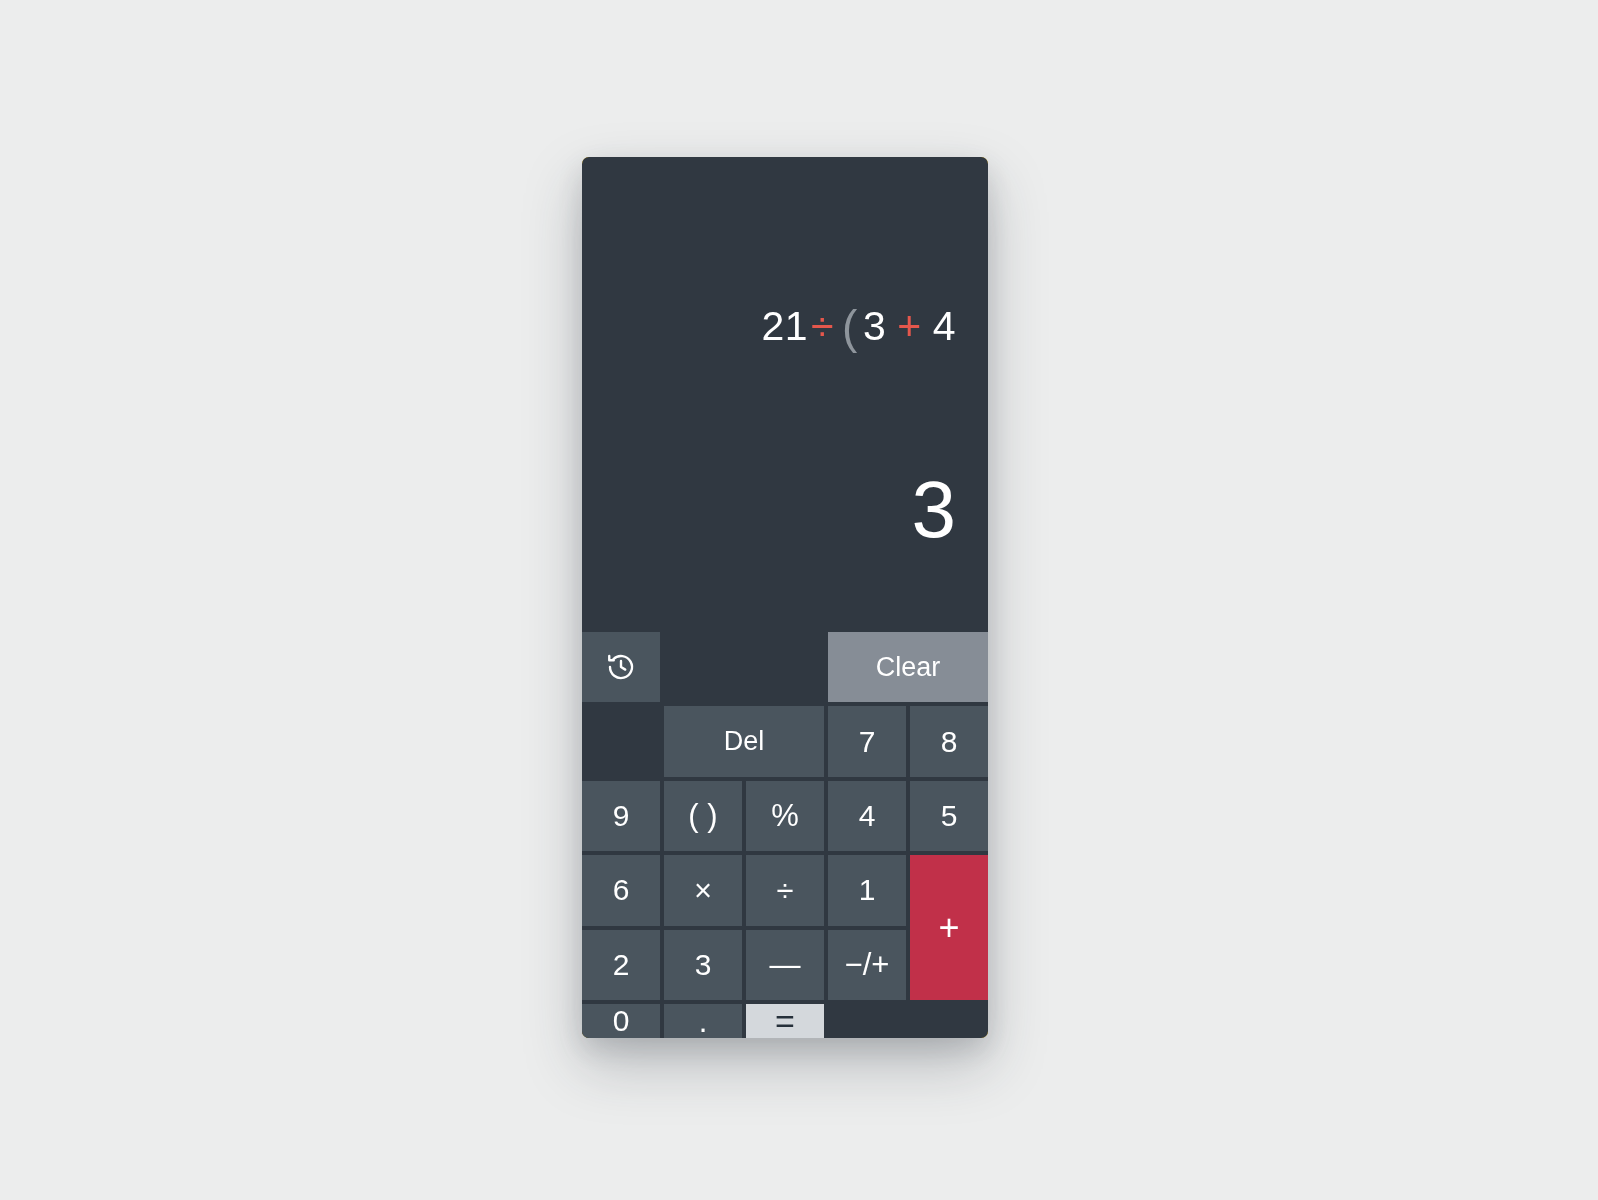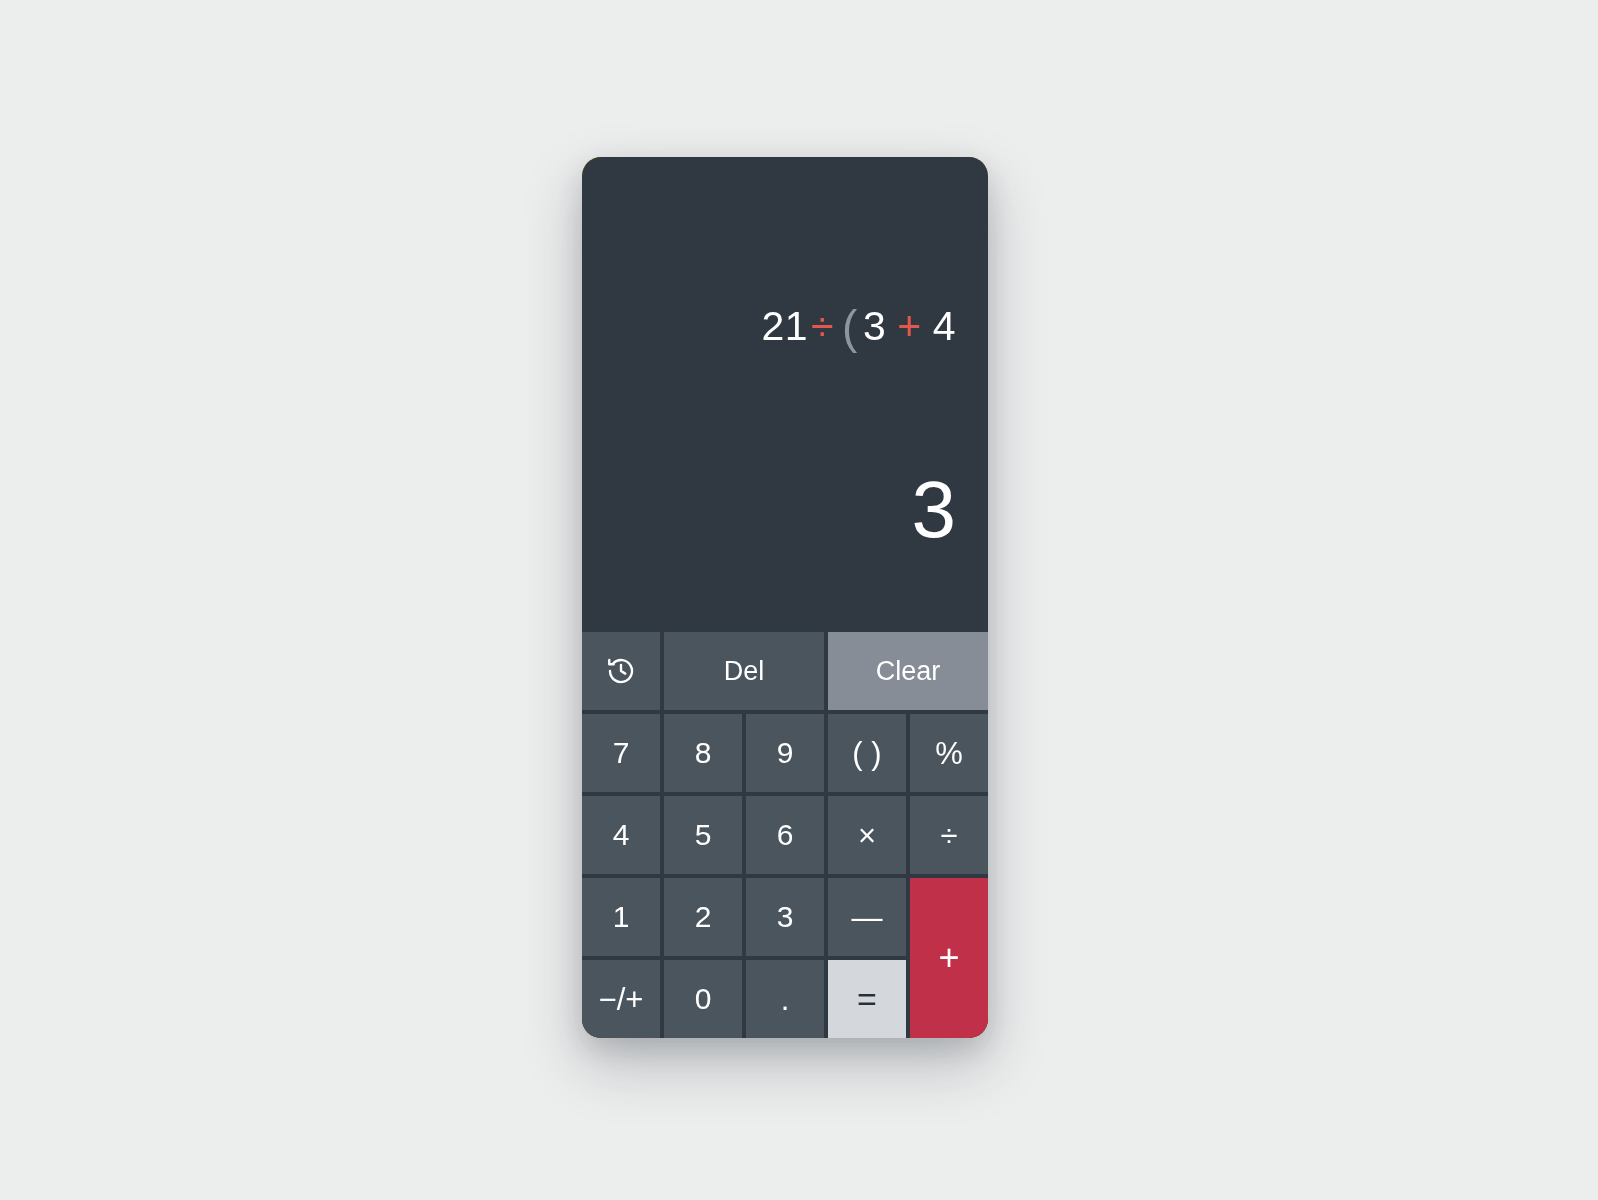--- a/index.html
+++ b/index.html
@@ -20,21 +20,21 @@
     height: 1200px;
   }
 
   
   #calculator {
     position: absolute;
     left: 582px;
     top: 157px;
     width: 406px;
     height: 881px;
-    border-radius: 19px;
+    border-radius: 7px;
     background: #eab308;
     box-shadow: 0 26px 58px rgba(40,48,58,0.26),
                 0 10px 26px rgba(40,48,58,0.14);
     overflow: hidden;
     display: flex;
     flex-direction: column;
   }
 
   
   .display {
@@ -152,22 +152,22 @@
       <button class="key history">
         <span class="icon-wrap">
           <svg class="icon-history" viewBox="0 0 24 24" fill="none" stroke="#ffffff" stroke-width="1.9" stroke-linecap="round" stroke-linejoin="round">
             <path d="M3.2 12a8.8 8.8 0 1 0 2.6 -6.2"></path>
             <polyline points="2.6,3.2 2.6,6.6 6.2,6.6"></polyline>
             <polyline points="12,7.2 12,12 15.4,14.1"></polyline>
           </svg>
         </span>
       </button>
 
+      <button class="key clear fn-label">Clear</button>
       <button class="key del fn-label">Del</button>
-      <button class="key clear fn-label">Clear</button>
 
       <button class="key digit">7</button>
       <button class="key digit">8</button>
       <button class="key digit">9</button>
       <button class="key sym">( )</button>
       <button class="key sym">%</button>
 
       <button class="key digit">4</button>
       <button class="key digit">5</button>
       <button class="key digit">6</button>

